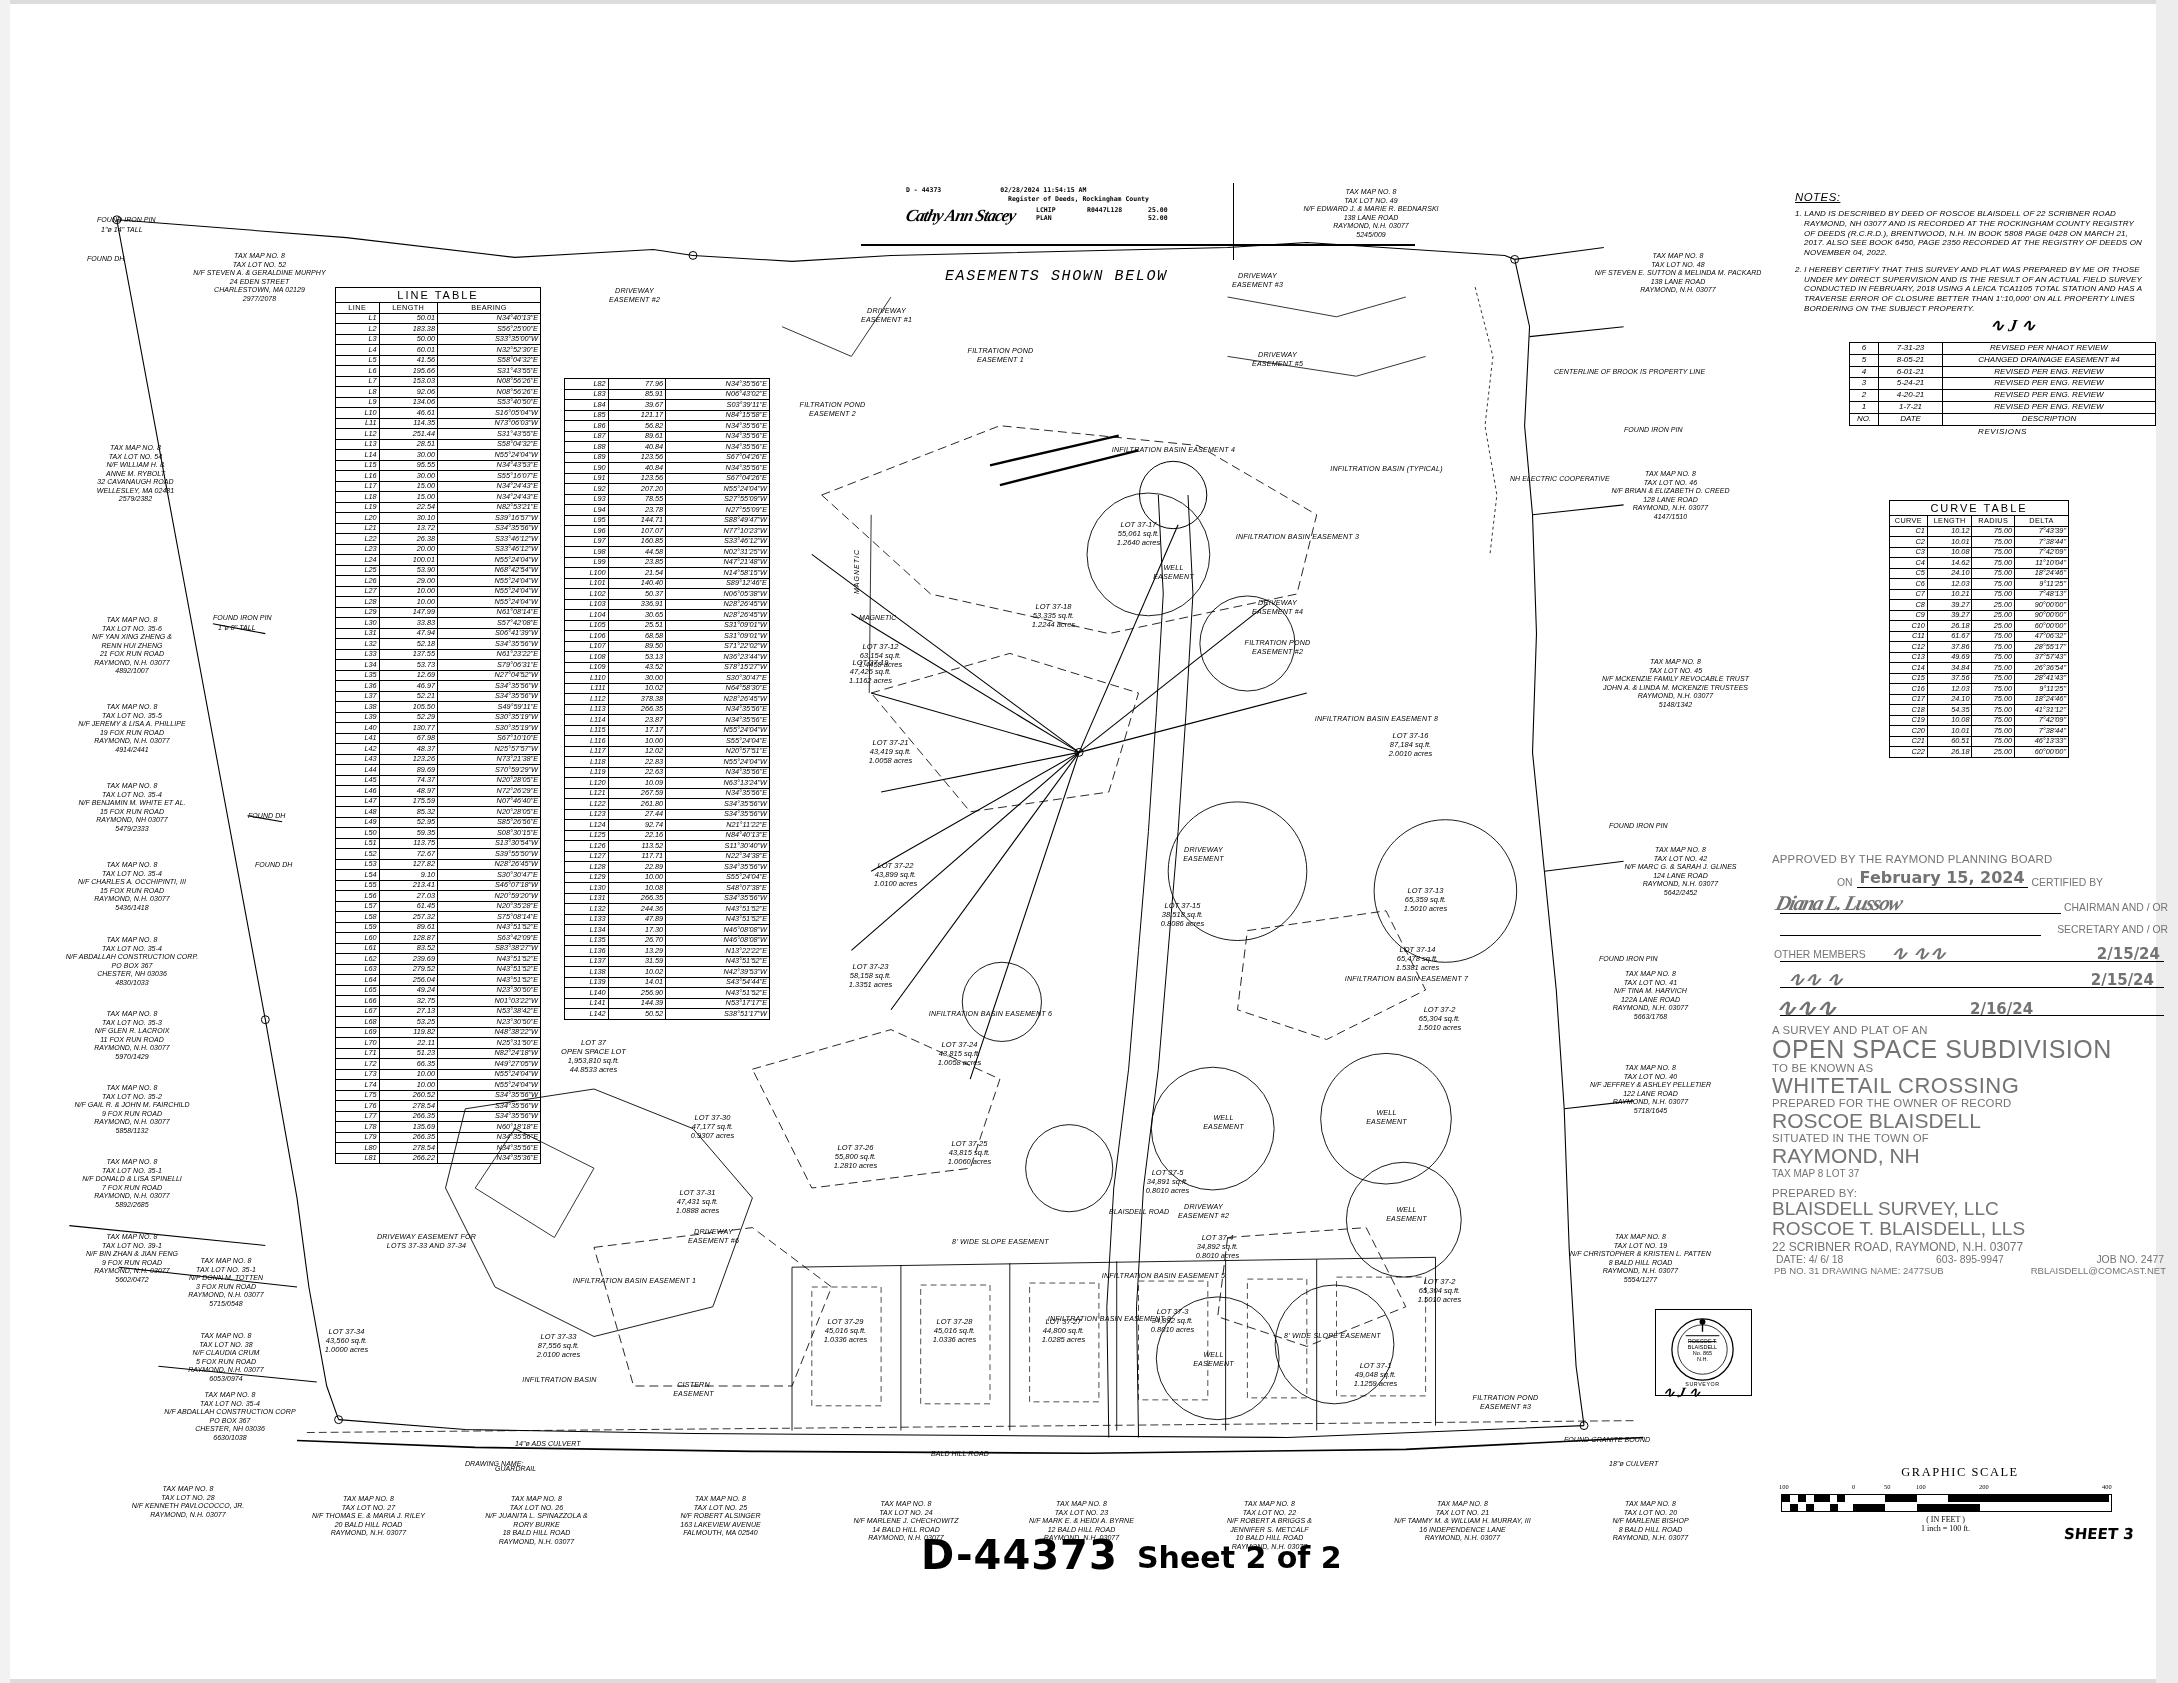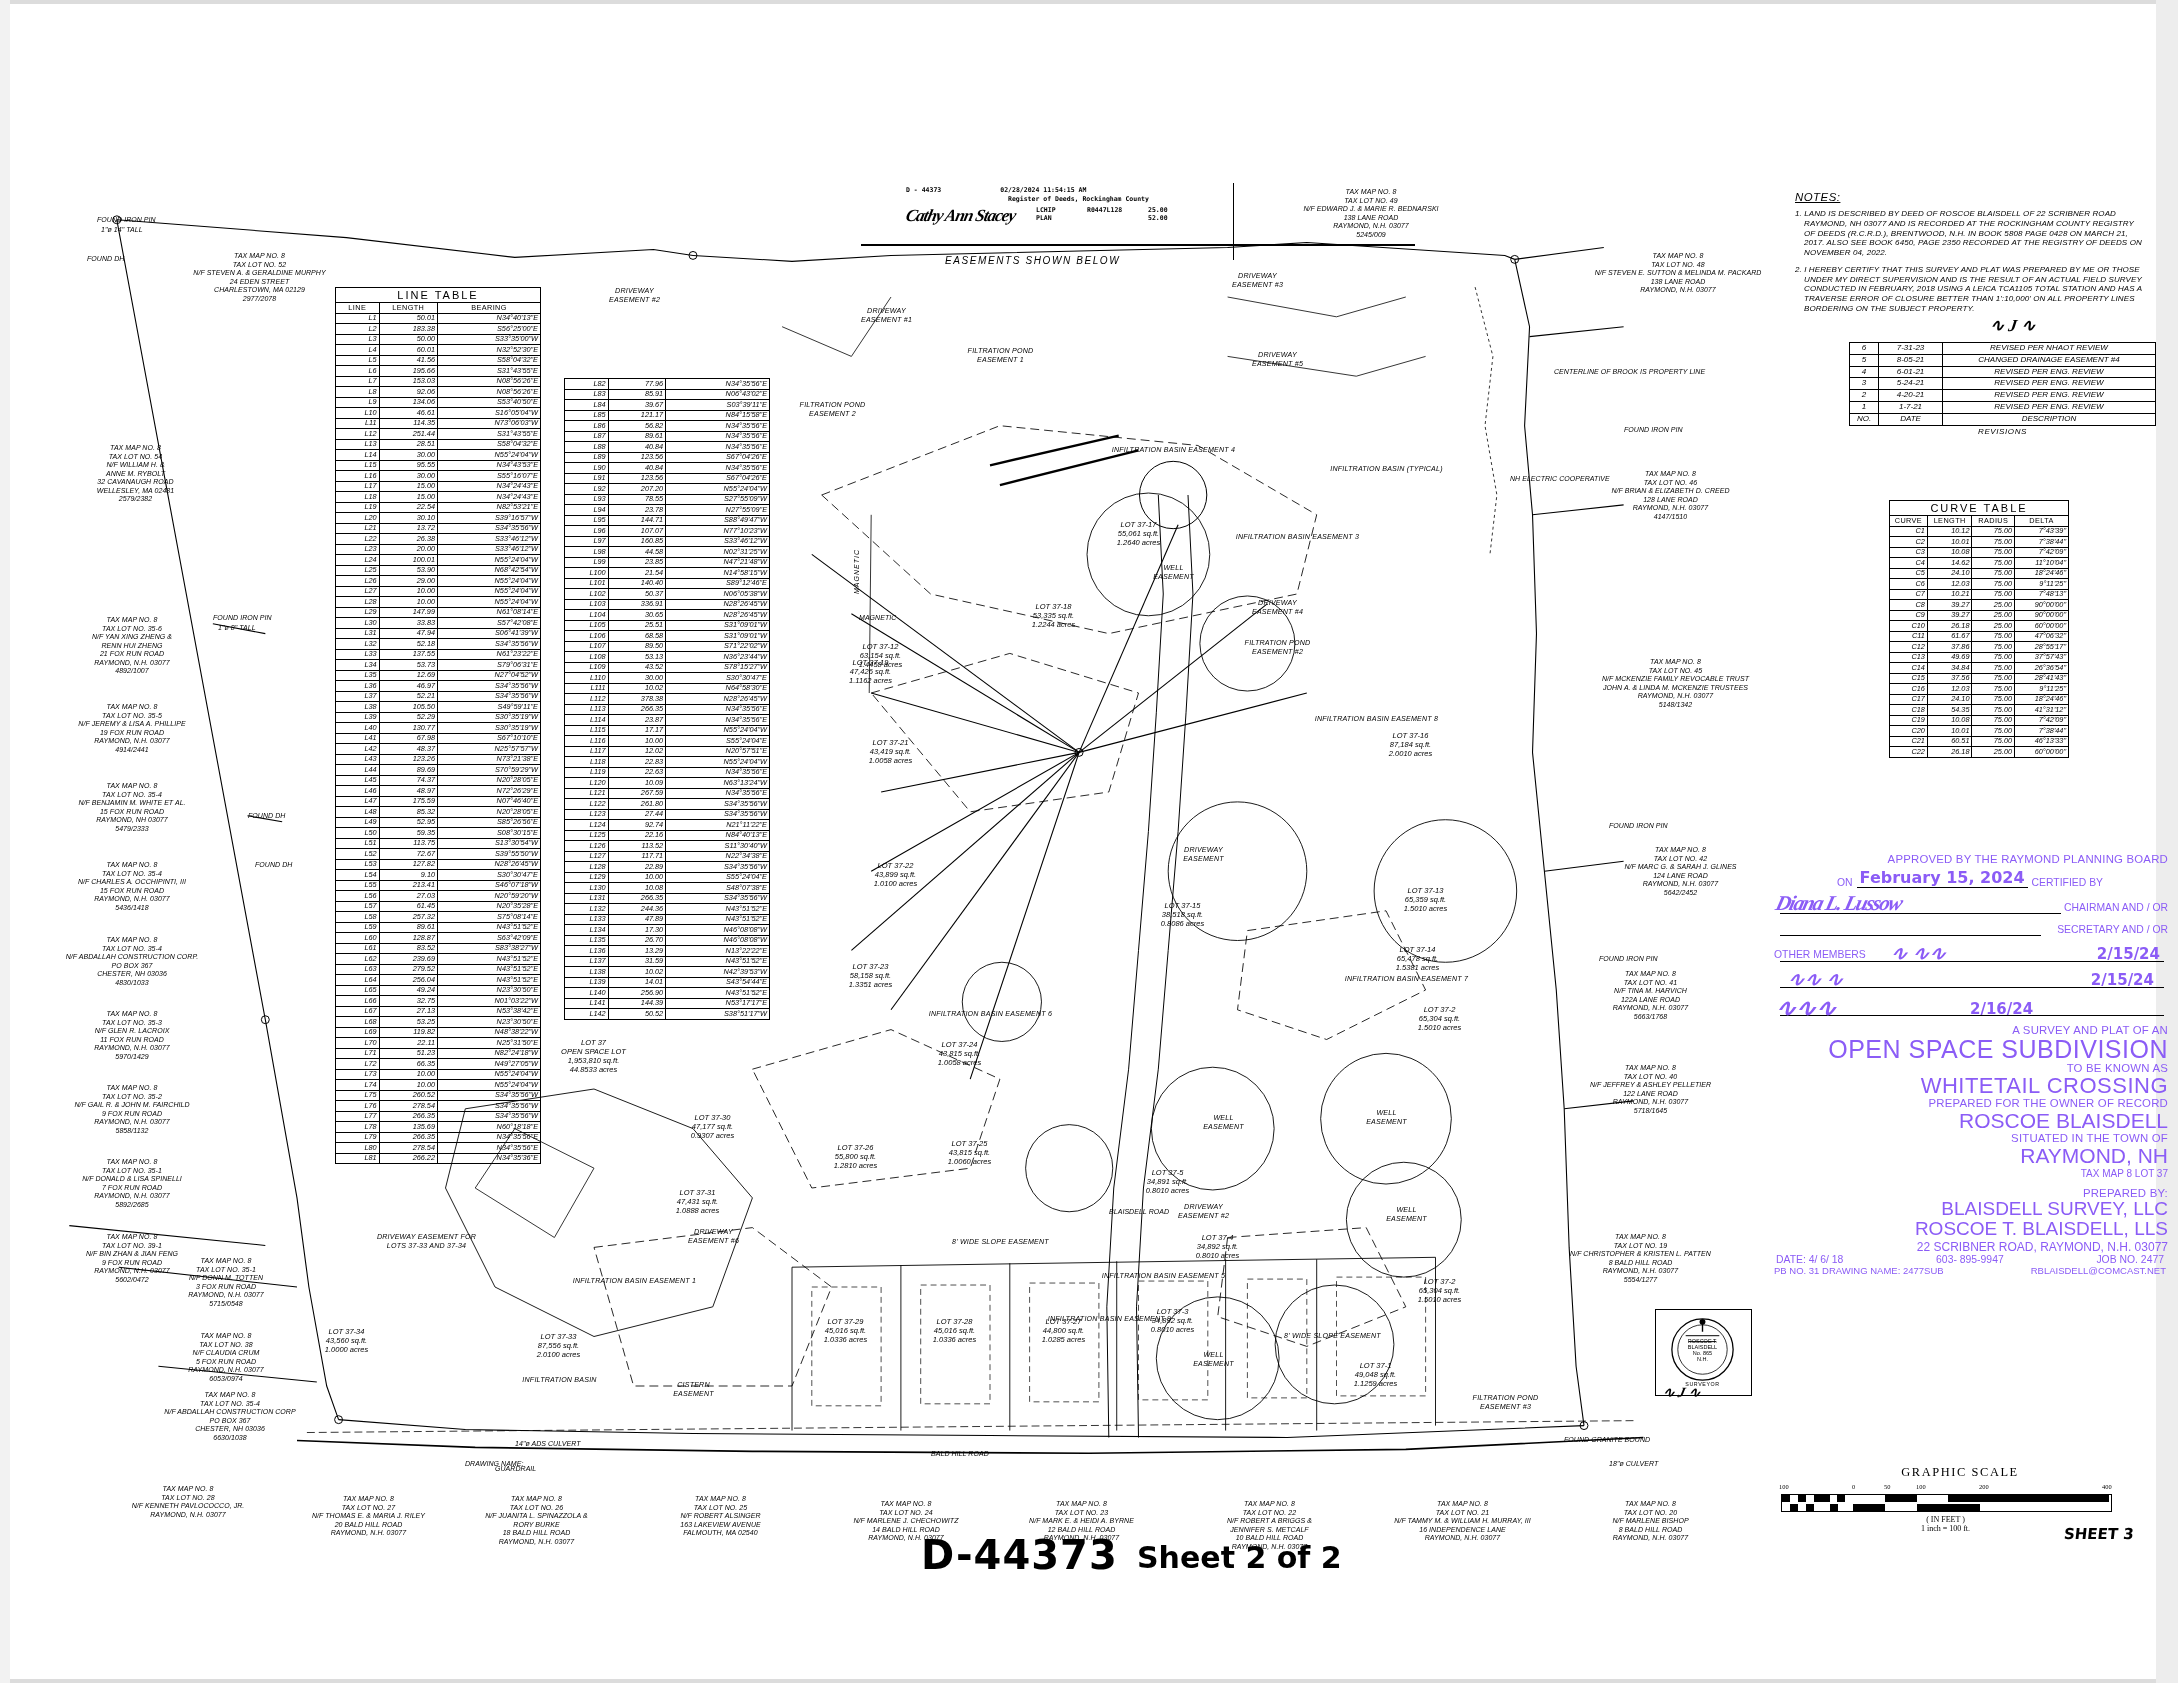--- a/index.html
+++ b/index.html
@@ -33,21 +33,21 @@
   }
   
   .notes-h{font-size:11.4px;font-style:italic;text-decoration:underline;letter-spacing:0.5px;}
   .note{font-size:8px;font-style:italic;line-height:1.22;letter-spacing:0.1px;}
   
   table.rev{border-collapse:collapse;}
   table.rev td{border:1px solid #000;font-size:8px;font-style:italic;
     padding:1px 3px;line-height:1.1;white-space:nowrap;text-align:center;}
   .rev-cap{font-size:8px;font-style:italic;text-align:center;letter-spacing:0.6px;margin-top:1px;}
   
-  .tb{text-align:right;color:#8b5cf6;}
+  .tb{text-align:left;color:#737373;}
   .tb .l1{font-size:11.4px;letter-spacing:0.2px;}
   .tb .l2{font-size:10.4px;}
   .tb .big{font-size:25px;letter-spacing:0.5px;line-height:1.05;}
   .tb .big2{font-size:22px;letter-spacing:0.5px;line-height:1.05;}
   .tb .med{font-size:16px;line-height:1.1;}
   .tb .sm{font-size:10px;}
   .handline{border-bottom:1.3px solid #000;height:0;}
   .sig{font-family:"Liberation Serif",serif;font-style:italic;font-weight:bold;}
   
   .gs-title{font-size:12.4px;letter-spacing:1.6px;text-align:center;font-family:"Liberation Serif",serif;}
@@ -93,21 +93,21 @@
             <span style="width:51px">PLAN</span>
             <span style="width:61px"></span>
             <span>52.00</span>
           </div>
       </div>
     </div>
   </div>
   <div class="abs" style="left:1233px;top:183px;width:1px;height:77px;background:#000;"></div>
 
   <div class="abs" style="left:861px;top:244px;width:554px;height:2px;background:#000;"></div>
-  <div class="abs ital" style="left:945px;top:255px;font-size:10px;letter-spacing:1.6px;">EASEMENTS SHOWN BELOW</div>
+  <div class="abs ital" style="left:945px;top:268px;font-size:15px;letter-spacing:1.6px;font-family:Liberation Mono, monospace;">EASEMENTS SHOWN BELOW</div>
 
   <div class="abs" style="left:1795px;top:191px;width:347px;">
     <div class="notes-h">NOTES:</div>
     <div class="note" style="margin-top:6px;text-indent:-9px;padding-left:9px;">1. LAND IS DESCRIBED BY DEED OF ROSCOE BLAISDELL OF 22 SCRIBNER ROAD RAYMOND, NH 03077 AND IS RECORDED AT THE ROCKINGHAM COUNTY REGISTRY OF DEEDS (R.C.R.D.), BRENTWOOD, N.H. IN BOOK 5808 PAGE 0428 ON MARCH 21, 2017. ALSO SEE BOOK 6450, PAGE 2350 RECORDED AT THE REGISTRY OF DEEDS ON NOVEMBER 04, 2022.</div>
     <div class="note" style="margin-top:7px;text-indent:-9px;padding-left:9px;">2. I HEREBY CERTIFY THAT THIS SURVEY AND PLAT WAS PREPARED BY ME OR THOSE UNDER MY DIRECT SUPERVISION AND IS THE RESULT OF AN ACTUAL FIELD SURVEY CONDUCTED IN FEBRUARY, 2018 USING A LEICA TCA1105 TOTAL STATION AND HAS A TRAVERSE ERROR OF CLOSURE BETTER THAN 1':10,000' ON ALL PROPERTY LINES BORDERING ON THE SUBJECT PROPERTY.</div>
   </div>
 
   <div class="abs sig" style="left:1990px;top:315px;font-size:17px;transform:skewX(-8deg);">∿&nbsp;J&nbsp;∿</div>
 
   <div class="abs" style="left:1849px;top:342px;">

